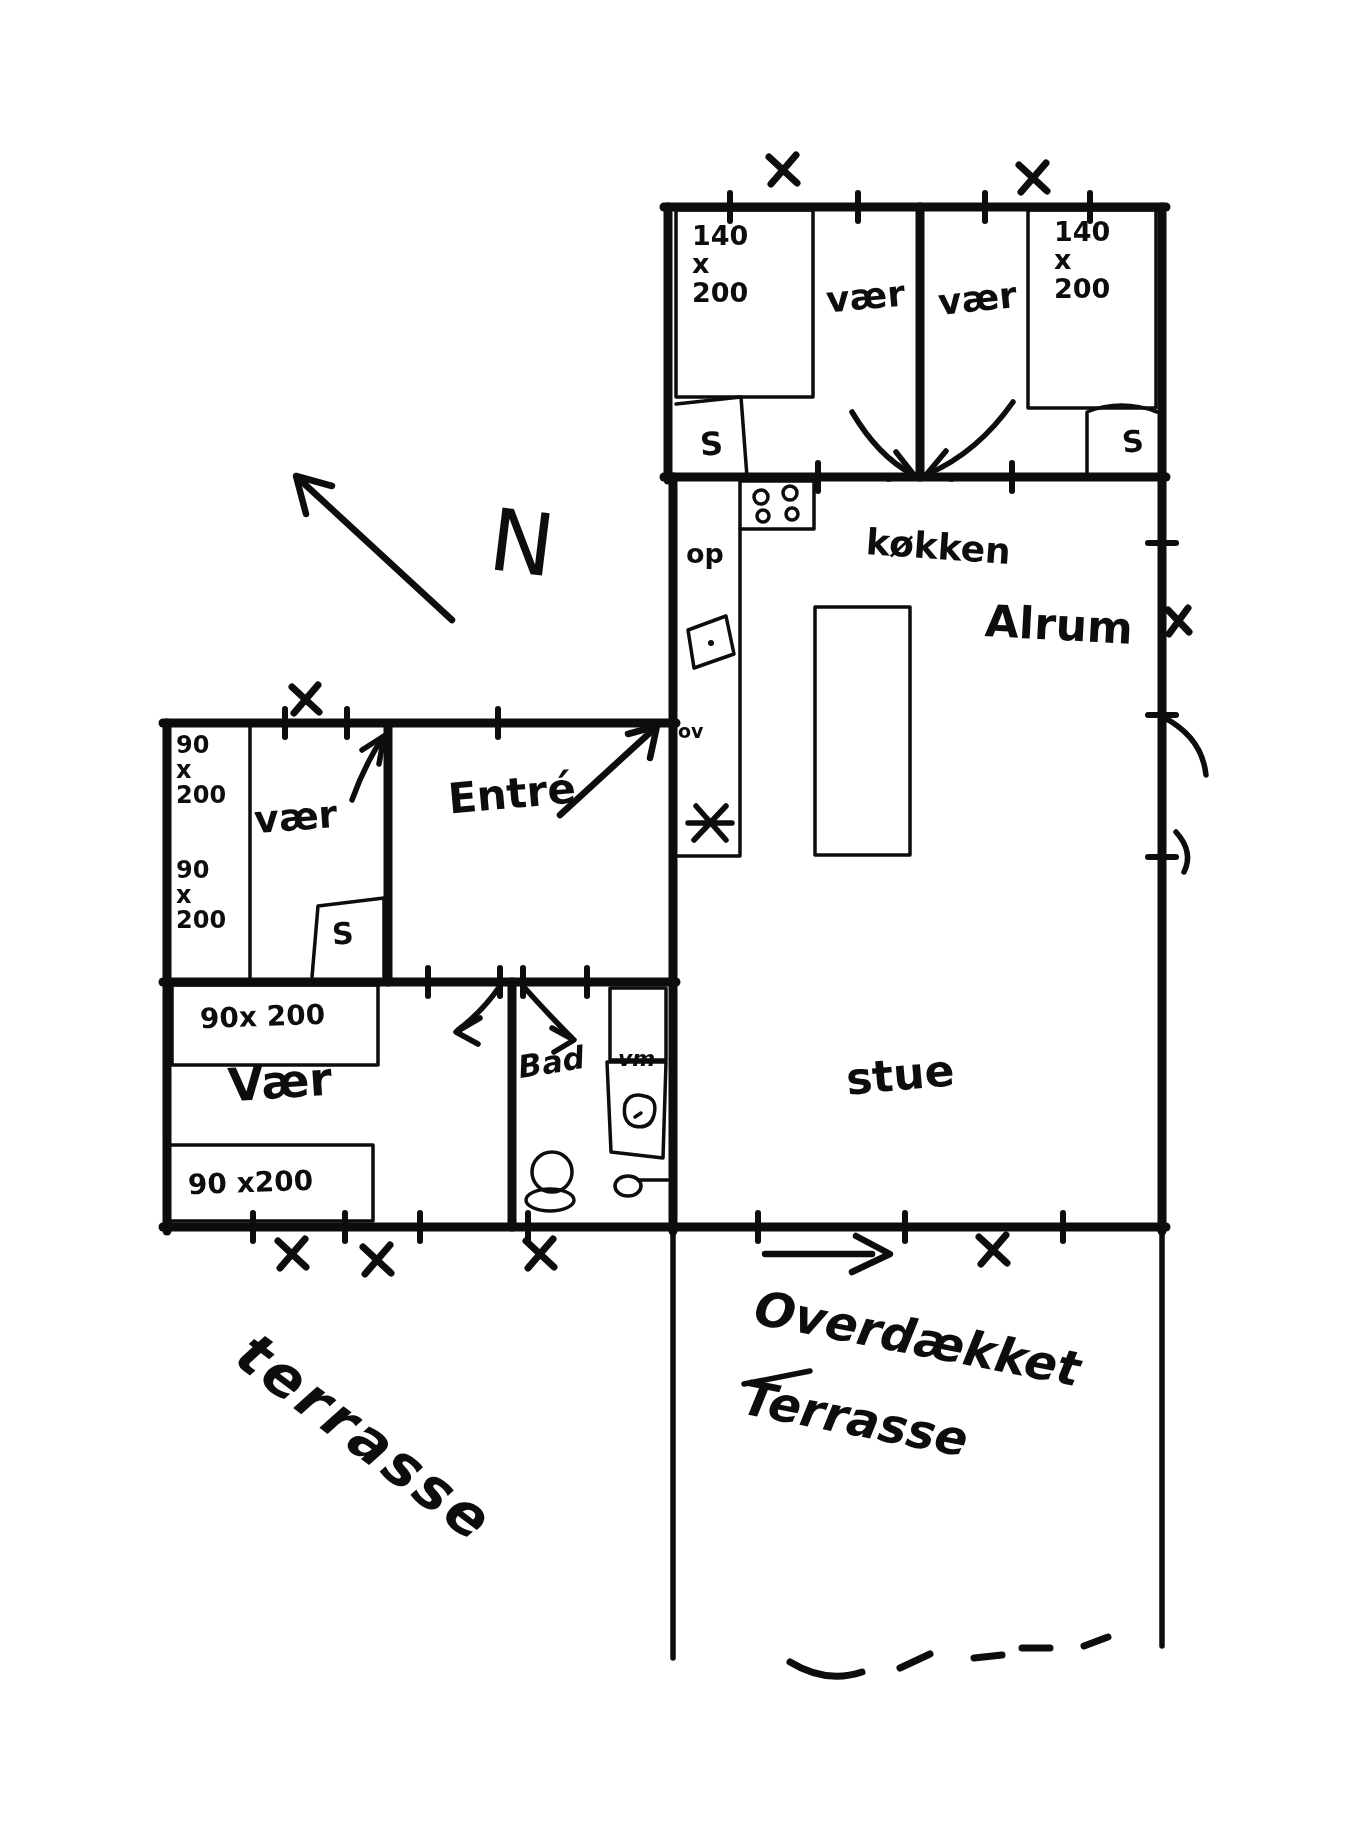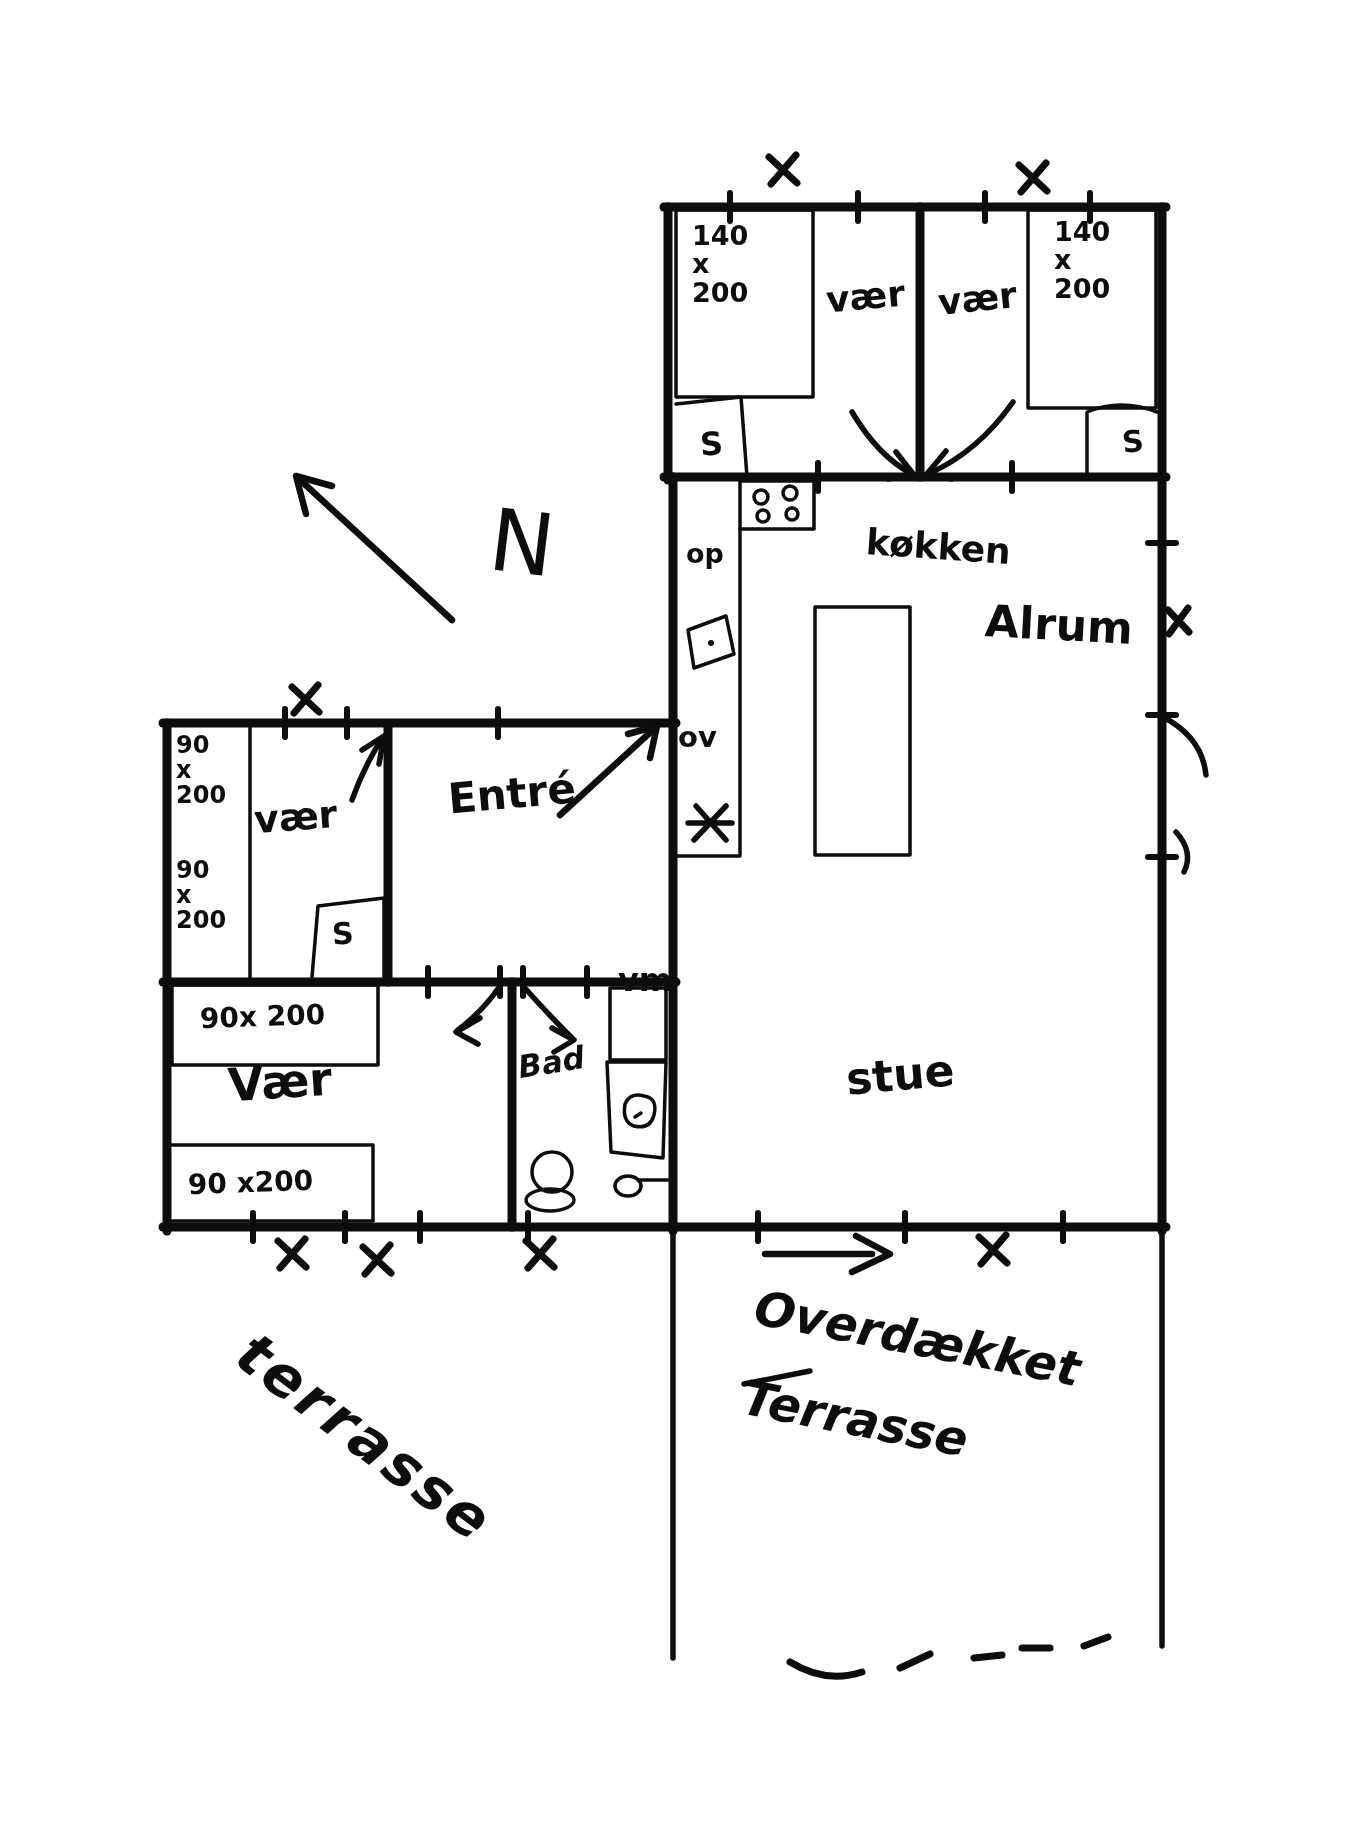--- a/index.html
+++ b/index.html
@@ -196,40 +196,40 @@
   <div class="lbl" style="left:700px;top:428px;font-size:32px;transform:rotate(-4deg);">S</div>
 
   <div class="lbl" style="left:938px;top:280px;font-size:36px;transform:rotate(-6deg);">vær</div>
   <div class="lbl" style="left:1054px;top:218px;font-size:27px;">140
 x
 200</div>
   <div class="lbl" style="left:1122px;top:426px;font-size:30px;transform:rotate(-6deg);">S</div>
 
   <div class="lbl" style="left:866px;top:528px;font-size:36px;font-weight:700;transform:rotate(4deg);">køkken</div>
   <div class="lbl" style="left:686px;top:540px;font-size:27px;">op</div>
-  <div class="lbl" style="left:678px;top:722px;font-size:29px;">ov</div>
+  <div class="lbl" style="left:678px;top:722px;font-size:19px;">ov</div>
   <div class="lbl" style="left:985px;top:602px;font-size:44px;transform:rotate(3deg);">Alrum</div>
   <div class="lbl" style="left:846px;top:1052px;font-size:44px;transform:rotate(-5deg);">stue</div>
 
   <div class="lbl" style="left:448px;top:772px;font-size:42px;transform:rotate(-5deg);">Entré</div>
 
   <div class="lbl" style="left:176px;top:733px;font-size:24px;">90
 x
 200</div>
   <div class="lbl" style="left:176px;top:858px;font-size:24px;">90
 x
 200</div>
   <div class="lbl" style="left:254px;top:798px;font-size:38px;transform:rotate(-4deg);">vær</div>
   <div class="lbl" style="left:332px;top:918px;font-size:30px;transform:rotate(-4deg);">S</div>
 
   <div class="lbl" style="left:200px;top:1002px;font-size:28px;transform:rotate(-2deg);">90x 200</div>
   <div class="lbl" style="left:228px;top:1058px;font-size:46px;transform:rotate(-4deg);">Vær</div>
   <div class="lbl" style="left:188px;top:1168px;font-size:28px;transform:rotate(-2deg);">90 x200</div>
 
   <div class="lbl script" style="left:518px;top:1046px;font-size:31px;transform:rotate(-9deg);">Bad</div>
-  <div class="lbl" style="left:618px;top:964px;font-size:32px;">vm</div>
+  <div class="lbl" style="left:618px;top:1047px;font-size:22px;font-style:italic;">vm</div>
 
   <div class="lbl script" style="left:760px;top:1282px;font-size:48px;transform:rotate(11deg);transform-origin:left top;">Overdækket</div>
   <div class="lbl script" style="left:748px;top:1372px;font-size:48px;transform:rotate(11deg);transform-origin:left top;">Terrasse</div>
 
   <div class="lbl script" style="left:262px;top:1322px;font-size:58px;letter-spacing:4px;transform:rotate(37deg);transform-origin:left top;">terrasse</div>
 
 </div>
 
 </body></html>

